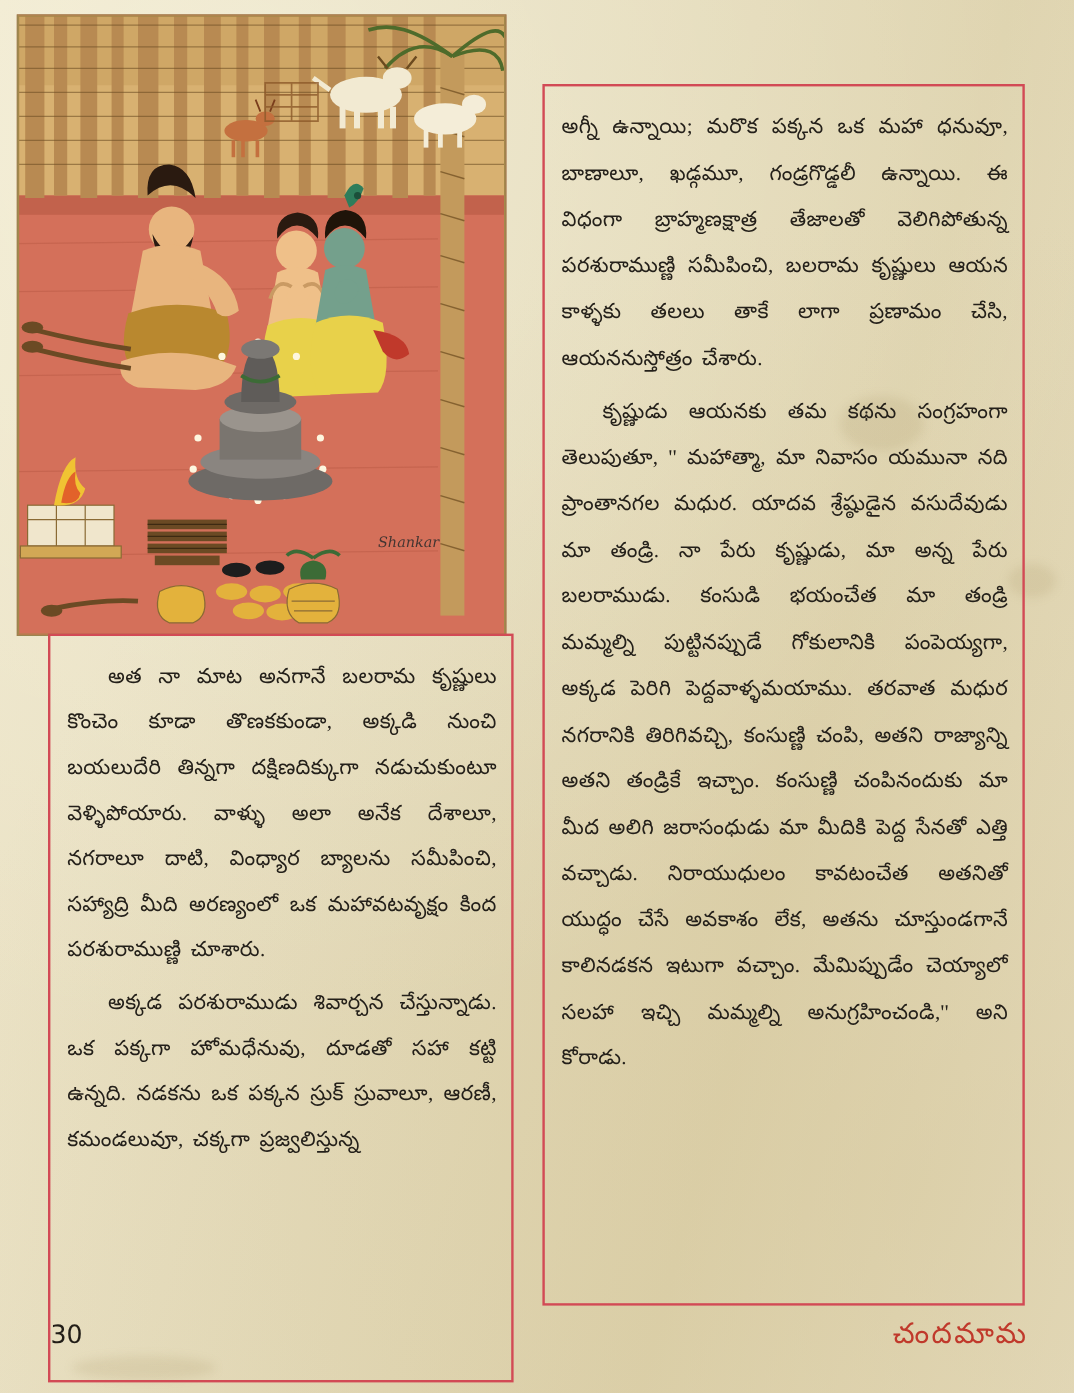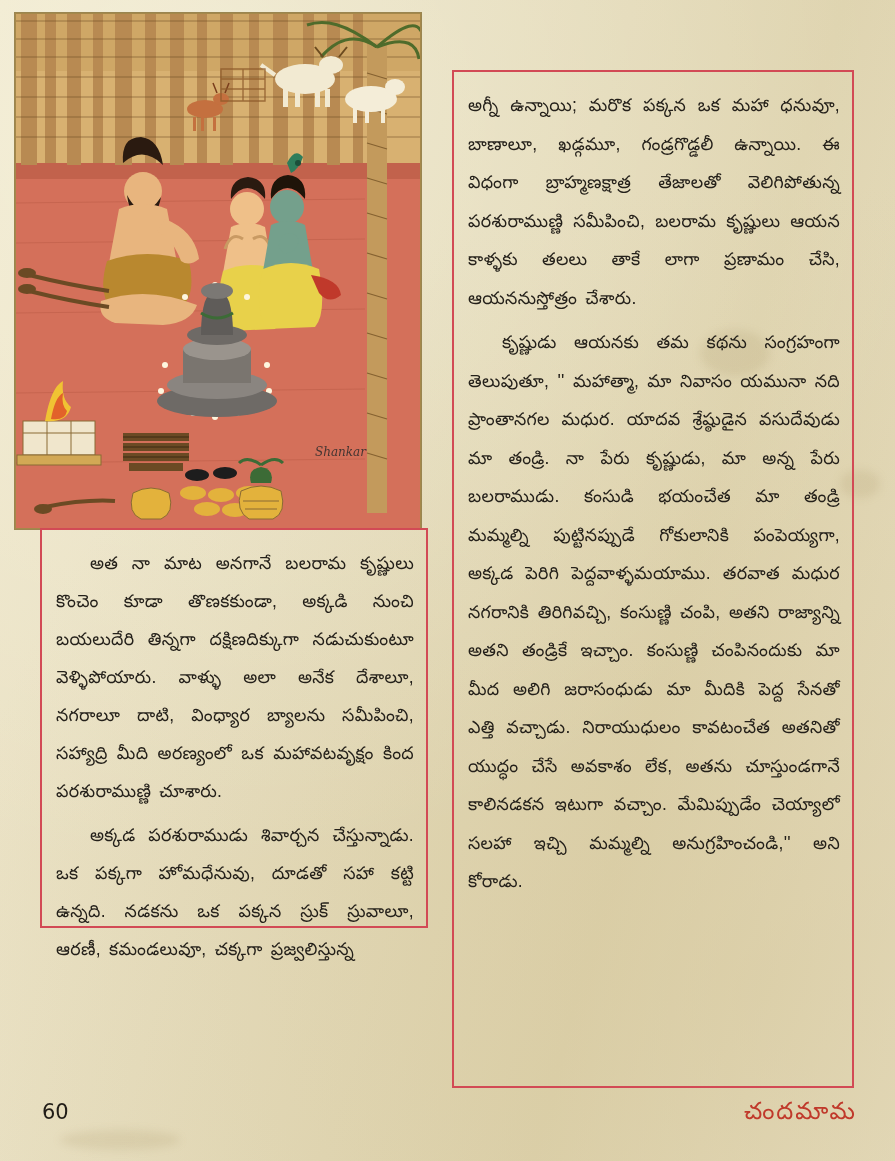--- a/index.html
+++ b/index.html
@@ -43,31 +43,31 @@
   .col {
     position: absolute;
     box-sizing: border-box;
     border: 2px solid #d24a55;
     padding: 14px 12px 10px 14px;
   }
   .col-left {
     left: 40px;
     top: 528px;
     width: 388px;
-    height: 400px;
+    height: 624px;
   }
   .col-right {
     left: 452px;
     top: 70px;
     width: 402px;
     height: 1018px;
   }
   .para {
     margin: 0 0 6px 0;
-    font-family: Liberation Sans, sans-serif;
+    font-family: Liberation Serif, serif;
     font-size: 17.5px;
     line-height: 38px;
     color: #24201a;
     text-align: justify;
     text-justify: inter-word;
     letter-spacing: 0.3px;
     word-spacing: 3px;
   }
   .para.indent { text-indent: 34px; }
   .col-right .para { font-size: 17.5px; line-height: 38.5px; }
@@ -362,16 +362,16 @@
   <div class="col col-left">
     <p class="para indent">అత నా మాట అనగానే బలరామ కృష్ణులు కొంచెం కూడా తొణకకుండా, అక్కడి నుంచి బయలుదేరి తిన్నగా దక్షిణదిక్కుగా నడుచుకుంటూ వెళ్ళిపోయారు. వాళ్ళు అలా అనేక దేశాలూ, నగరాలూ దాటి, వింధ్యార బ్యాలను సమీపించి, సహ్యాద్రి మీది అరణ్యంలో ఒక మహావటవృక్షం కింద పరశురాముణ్ణి చూశారు.</p>
     <p class="para indent">అక్కడ పరశురాముడు శివార్చన చేస్తున్నాడు. ఒక పక్కగా హోమధేనువు, దూడతో సహా కట్టి ఉన్నది. నడకను ఒక పక్కన స్రుక్ స్రువాలూ, ఆరణీ, కమండలువూ, చక్కగా ప్రజ్వలిస్తున్న</p>
   </div>
 
   <div class="col col-right">
     <p class="para">అగ్నీ ఉన్నాయి; మరొక పక్కన ఒక మహా ధనువూ, బాణాలూ, ఖడ్గమూ, గండ్రగొడ్డలీ ఉన్నాయి. ఈ విధంగా బ్రాహ్మణక్షాత్ర తేజాలతో వెలిగిపోతున్న పరశురాముణ్ణి సమీపించి, బలరామ కృష్ణులు ఆయన కాళ్ళకు తలలు తాకే లాగా ప్రణామం చేసి, ఆయననుస్తోత్రం చేశారు.</p>
     <p class="para indent">కృష్ణుడు ఆయనకు తమ కథను సంగ్రహంగా తెలుపుతూ, '' మహాత్మా, మా నివాసం యమునా నది ప్రాంతానగల మధుర. యాదవ శ్రేష్ఠుడైన వసుదేవుడు మా తండ్రి. నా పేరు కృష్ణుడు, మా అన్న పేరు బలరాముడు. కంసుడి భయంచేత మా తండ్రి మమ్మల్ని పుట్టినప్పుడే గోకులానికి పంపెయ్యగా, అక్కడ పెరిగి పెద్దవాళ్ళమయాము. తరవాత మధుర నగరానికి తిరిగివచ్చి, కంసుణ్ణి చంపి, అతని రాజ్యాన్ని అతని తండ్రికే ఇచ్చాం. కంసుణ్ణి చంపినందుకు మా మీద అలిగి జరాసంధుడు మా మీదికి పెద్ద సేనతో ఎత్తి వచ్చాడు. నిరాయుధులం కావటంచేత అతనితో యుద్ధం చేసే అవకాశం లేక, అతను చూస్తుండగానే కాలినడకన ఇటుగా వచ్చాం. మేమిప్పుడేం చెయ్యాలో సలహా ఇచ్చి మమ్మల్ని అనుగ్రహించండి,'' అని కోరాడు.</p>
   </div>
 
-  <div class="page-number">60</div>
+  <div class="page-number">30</div>
   <div class="magazine-name">చందమామ</div>
 
 </div>
 
 </body></html>

